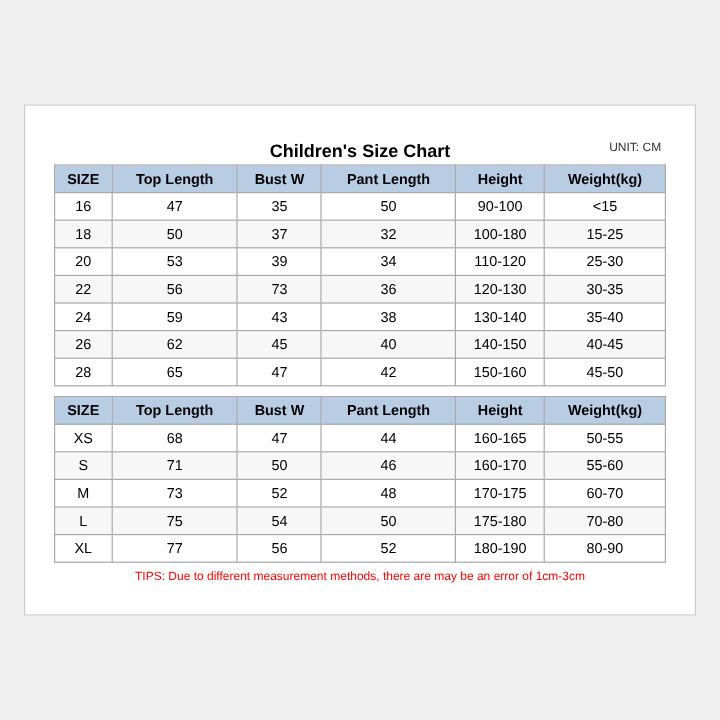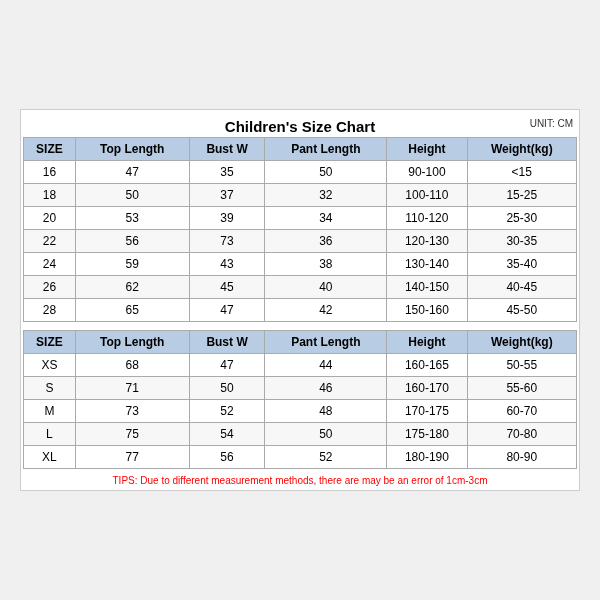--- a/index.html
+++ b/index.html
@@ -9,21 +9,21 @@
       justify-content: center;
       align-items: center;
       width: 600px;
       height: 600px;
       font-family: Arial, sans-serif;
     }
     .chart-container {
       background: #fff;
       border: 1px solid #ccc;
       width: 560px;
-      padding: 2px;
+      padding: 24px;
     }
     .section-title {
       text-align: center;
       font-size: 15px;
       font-weight: bold;
       padding: 6px 0 2px 0;
       position: relative;
     }
     .unit-label {
       position: absolute;
@@ -94,21 +94,21 @@
           <td>35</td>
           <td>50</td>
           <td>90-100</td>
           <td>&lt;15</td>
         </tr>
         <tr>
           <td>18</td>
           <td>50</td>
           <td>37</td>
           <td>32</td>
-          <td>100-110</td>
+          <td>100-180</td>
           <td>15-25</td>
         </tr>
         <tr>
           <td>20</td>
           <td>53</td>
           <td>39</td>
           <td>34</td>
           <td>110-120</td>
           <td>25-30</td>
         </tr>

